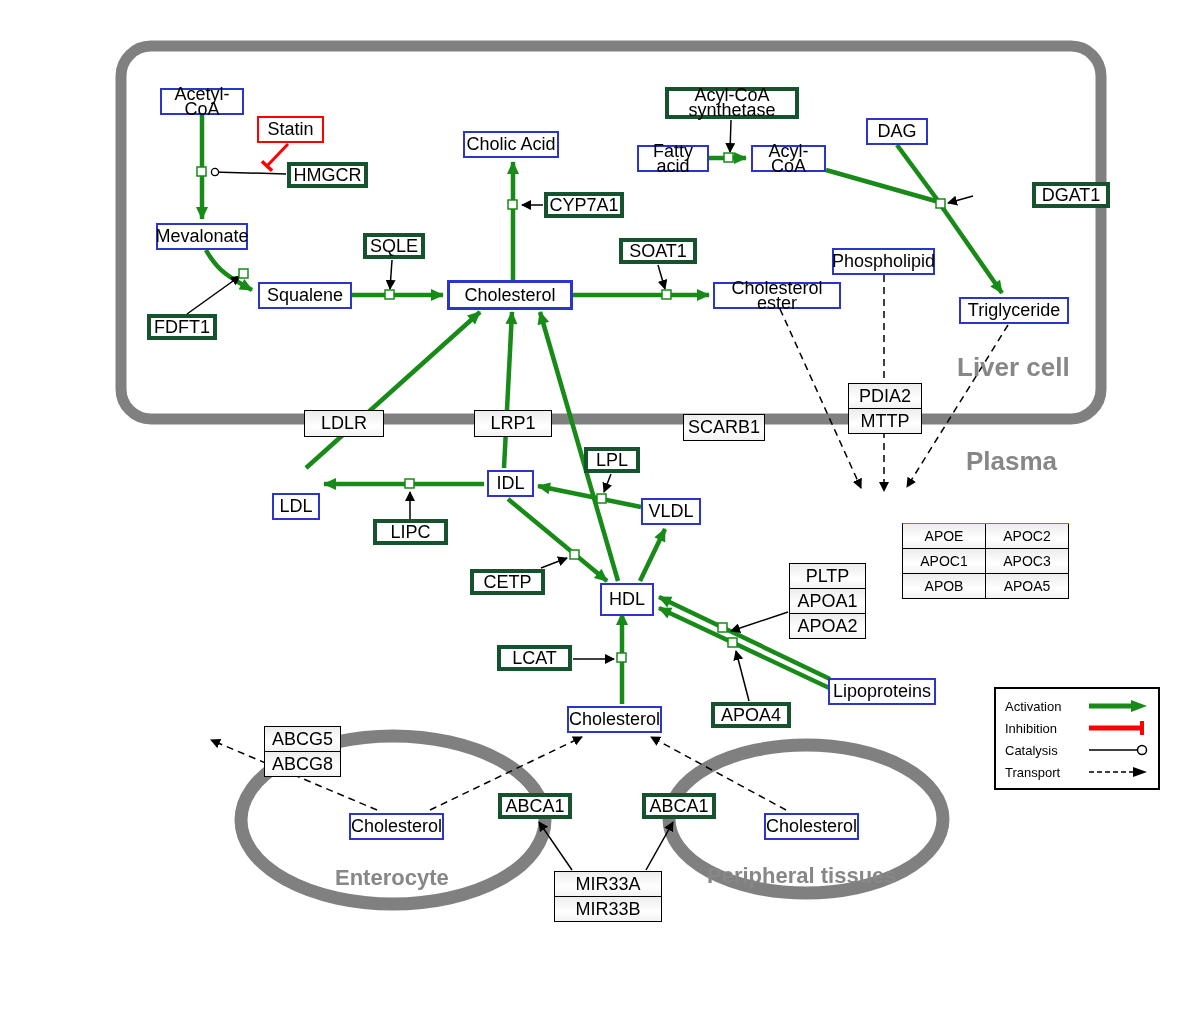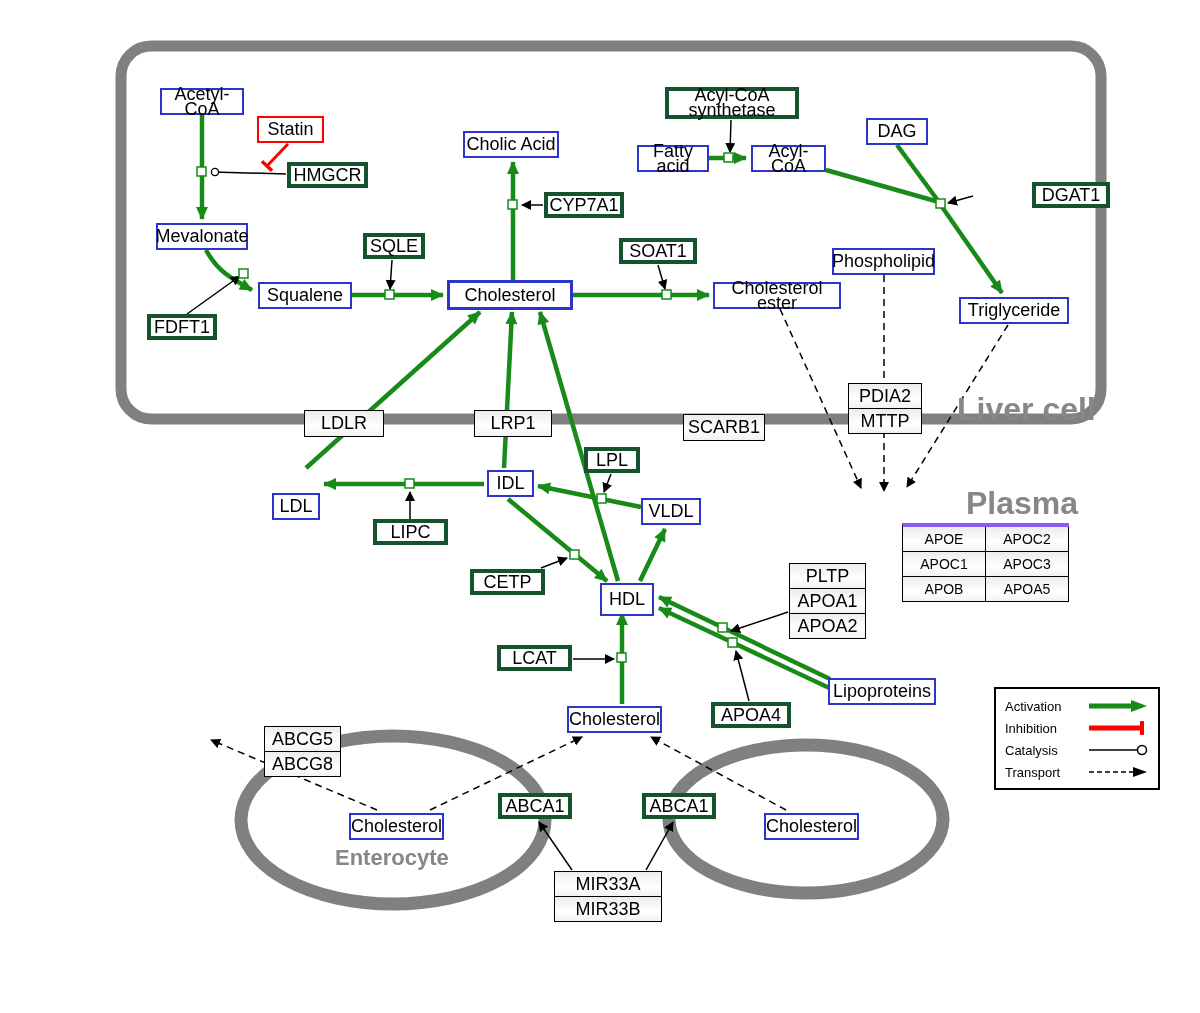--- a/index.html
+++ b/index.html
@@ -8,24 +8,24 @@
   #edges{position:absolute;left:0;top:0;z-index:1;}
   .node{position:absolute;z-index:3;box-sizing:border-box;display:flex;align-items:center;
         justify-content:center;background:#fff;color:#000;font-size:18px;line-height:15px;
         text-align:center;white-space:pre-line;}
   .blue{border:2px solid #2b35c9;}
   .blue-thick{border:3px solid #2b35c9;}
   .redb{border:2px solid #ff0000;}
   .pbox{border:4px solid #14532d;}
   .gbox{border:1px solid #000;background:linear-gradient(180deg,#ececec,#ffffff 60%,#f2f2f2);}
   .region-label{position:absolute;z-index:2;font-weight:bold;color:#878787;}
-  .big-label{font-size:32px;margin-top:39px;}
-  .mid-label{font-size:22px;}
+  .big-label{font-size:26px;}
+  .mid-label{font-size:22px;margin-top:20px;}
   .apo-table{position:absolute;z-index:3;display:grid;grid-template-columns:83px 83px;
-             border-top:4px solid #8b5cf6;border-left:1px solid #000;background:#4c1d95;text-align:center;}
+             border-top:1px solid #8b5cf6;border-left:1px solid #000;background:#4c1d95;text-align:center;}
   .apo-cell{box-sizing:border-box;width:83px;height:25px;border-right:1px solid #000;
             border-bottom:1px solid #000;display:flex;align-items:center;justify-content:center;
             font-size:14px;background:linear-gradient(180deg,#ececec,#ffffff 60%,#f2f2f2);}
   .legend{position:absolute;z-index:4;left:994px;top:687px;width:166px;height:103px;
           box-sizing:border-box;border:2px solid #000;background:#fff;padding:6px 9px;}
   .legend-row{display:flex;align-items:center;justify-content:space-between;height:22px;
               font-size:13px;color:#000;}
 </style>
 </head>
 <body>
@@ -116,20 +116,21 @@
       <rect x="570" y="550" width="9" height="9"></rect>
       <rect x="718" y="623" width="9" height="9"></rect>
       <rect x="728" y="638" width="9" height="9"></rect>
       <rect x="617" y="653" width="9" height="9"></rect>
     </g>
   </svg>
 
   <div class="region-label big-label" style="left:957px;top:352px;">Liver cell</div>
   <div class="region-label big-label" style="left:966px;top:446px;">Plasma</div>
   <div class="region-label mid-label" style="left:335px;top:845px;">Enterocyte</div>
+  <div class="region-label mid-label" style="left:707px;top:843px;">Peripheral tissues</div>
 
   <div class="node blue" style="left:160px;top:88px;width:84px;height:27px">Acetyl-CoA</div>
   <div class="node blue" style="left:156px;top:223px;width:92px;height:27px">Mevalonate</div>
   <div class="node blue" style="left:258px;top:282px;width:94px;height:27px">Squalene</div>
   <div class="node blue" style="left:463px;top:131px;width:96px;height:27px">Cholic Acid</div>
   <div class="node blue-thick" style="left:447px;top:280px;width:126px;height:30px">Cholesterol</div>
   <div class="node blue" style="left:713px;top:282px;width:128px;height:27px">Cholesterol ester</div>
   <div class="node blue" style="left:637px;top:145px;width:72px;height:27px">Fatty acid</div>
   <div class="node blue" style="left:751px;top:145px;width:75px;height:27px">Acyl-CoA</div>
   <div class="node blue" style="left:866px;top:118px;width:62px;height:27px">DAG</div>

